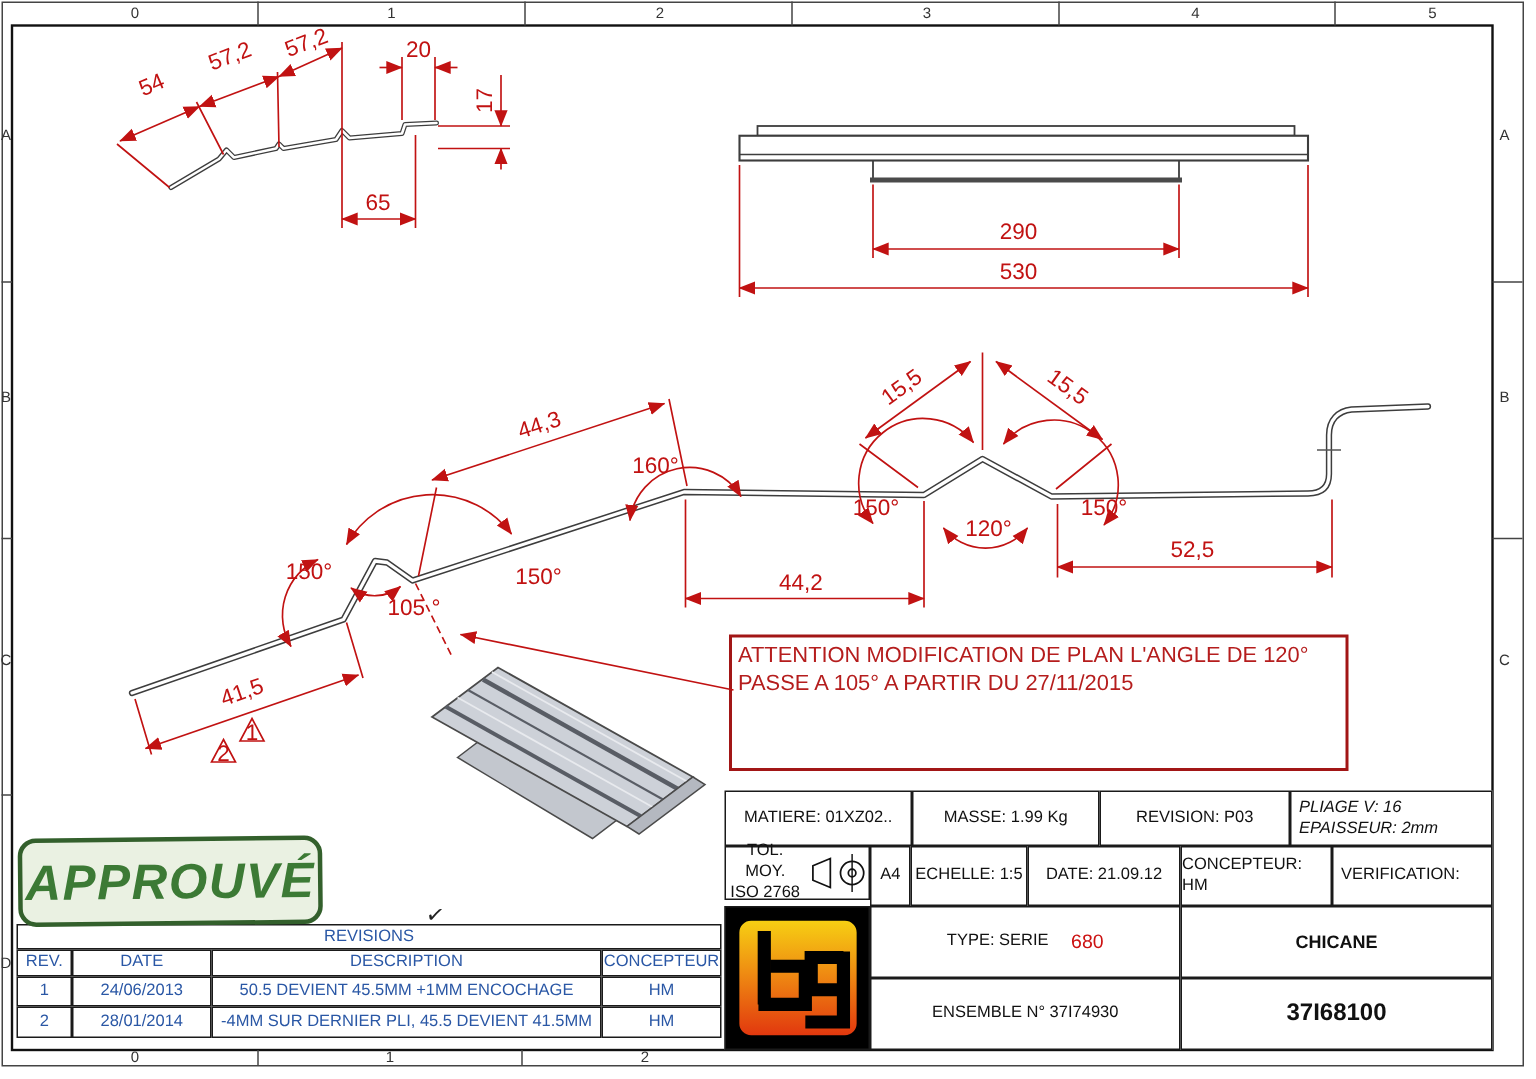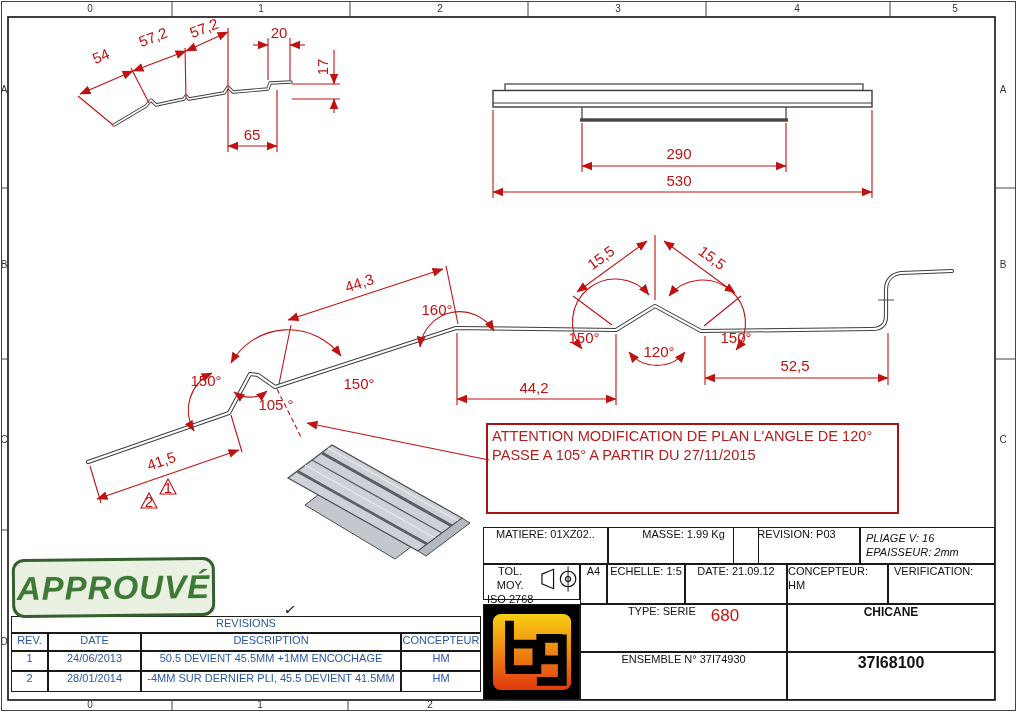--- a/index.html
+++ b/index.html
@@ -5,37 +5,37 @@
   html,body{margin:0;padding:0;background:#fff;}
   #sheet{position:relative;width:1024px;height:719px;background:#ffffff;overflow:hidden;
          font-family:"Liberation Sans",sans-serif;}
   svg text{font-family:"Liberation Sans",sans-serif;}
   .dimtxt{fill:#c11212;font-size:15px;}
   .reftxt{fill:#333;font-size:10px;}
   .rl{stroke:#c11212;stroke-width:1.1;fill:none;}
   .warntxt{fill:#b51d1d;font-size:14.6px;}
   
   .cell{position:absolute;border:1px solid #1a1a1a;box-sizing:border-box;
-        display:flex;align-items:flex-start;justify-content:center;
+        display:flex;align-items:center;justify-content:center;
         font-size:11px;color:#111;background:transparent;line-height:1.25;}
   .cell.left{justify-content:flex-start;padding-left:5px;}
   .cell.col{flex-direction:column;align-items:flex-start;font-style:italic;}
   .bold{font-weight:bold;}
   #titleblock{position:absolute;left:483px;top:527px;width:512px;height:173px;background:#fff;}
   #revtable{position:absolute;left:11px;top:616px;width:470px;height:76px;background:#fff;}
   .rev{color:#2a57a5;font-size:11px;}
   #stamp{position:absolute;left:12px;top:558px;width:197px;height:53px;
          border:3px solid #33602c;border-radius:12px;background:#eaf1e2;
          display:flex;align-items:center;justify-content:center;
          font-style:italic;font-weight:bold;font-size:33px;color:#3c7a35;
          letter-spacing:1px;transform:rotate(-0.6deg);z-index:5;}
   #logo-cell{position:absolute;left:0;top:77px;width:97px;height:96px;background:#000;
              border:1px solid #1a1a1a;box-sizing:border-box;
              display:flex;align-items:center;justify-content:center;}
-  .type-val{color:#cc1111;font-size:17px;margin-left:15px;}
+  .type-val{color:#cc1111;font-size:13px;margin-left:15px;}
   #sigmark{position:absolute;left:284px;top:601px;font-size:15px;color:#222;
            transform:rotate(8deg);z-index:4;}
 </style>
 </head>
 <body>
 
 <div id="sheet">
 
 <svg width="1024" height="719" viewBox="0 0 1024 719" style="position:absolute;left:0;top:0;">
   <defs>
@@ -194,21 +194,21 @@
 
 <div id="stamp">
   <span>APPROUVÉ</span>
 </div>
 <div id="sigmark">✓</div>
 
 <div id="titleblock">
   <div class="cell" style="left:0;top:0;width:125px;height:37px;">
     <span>MATIERE: 01XZ02..</span>
   </div>
-  <div class="cell" style="left:125px;top:0;width:151px;height:37px;">
+  <div class="cell" style="left:125px;top:0;width:125px;height:37px;">
     <span>MASSE: 1.99 Kg</span>
   </div>
   <div class="cell" style="left:250px;top:0;width:127px;height:37px;">
     <span>REVISION: P03</span>
   </div>
   <div class="cell col left" style="left:377px;top:0;width:135px;height:37px;justify-content:center;">
     <span>PLIAGE V: 16</span>
     <span>EPAISSEUR: 2mm</span>
   </div>
 

